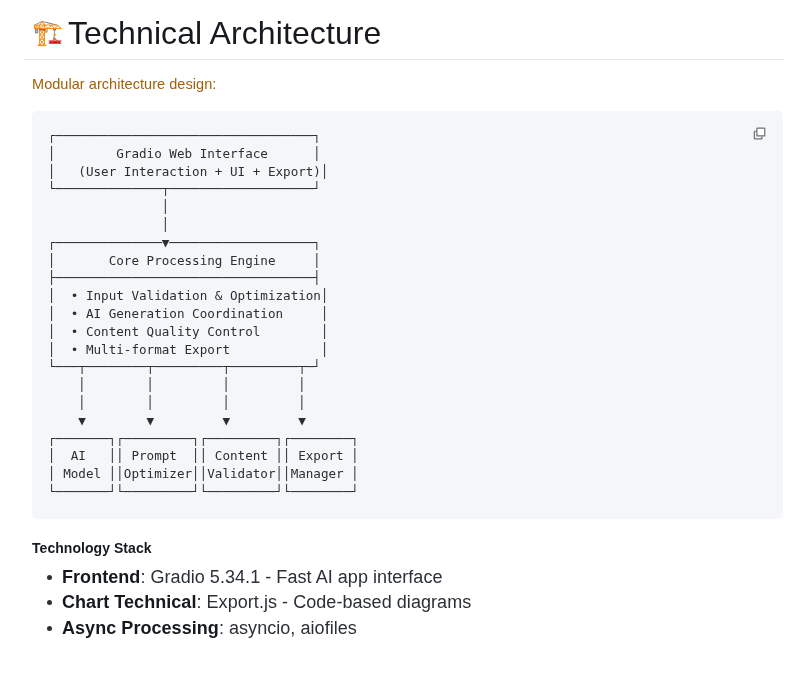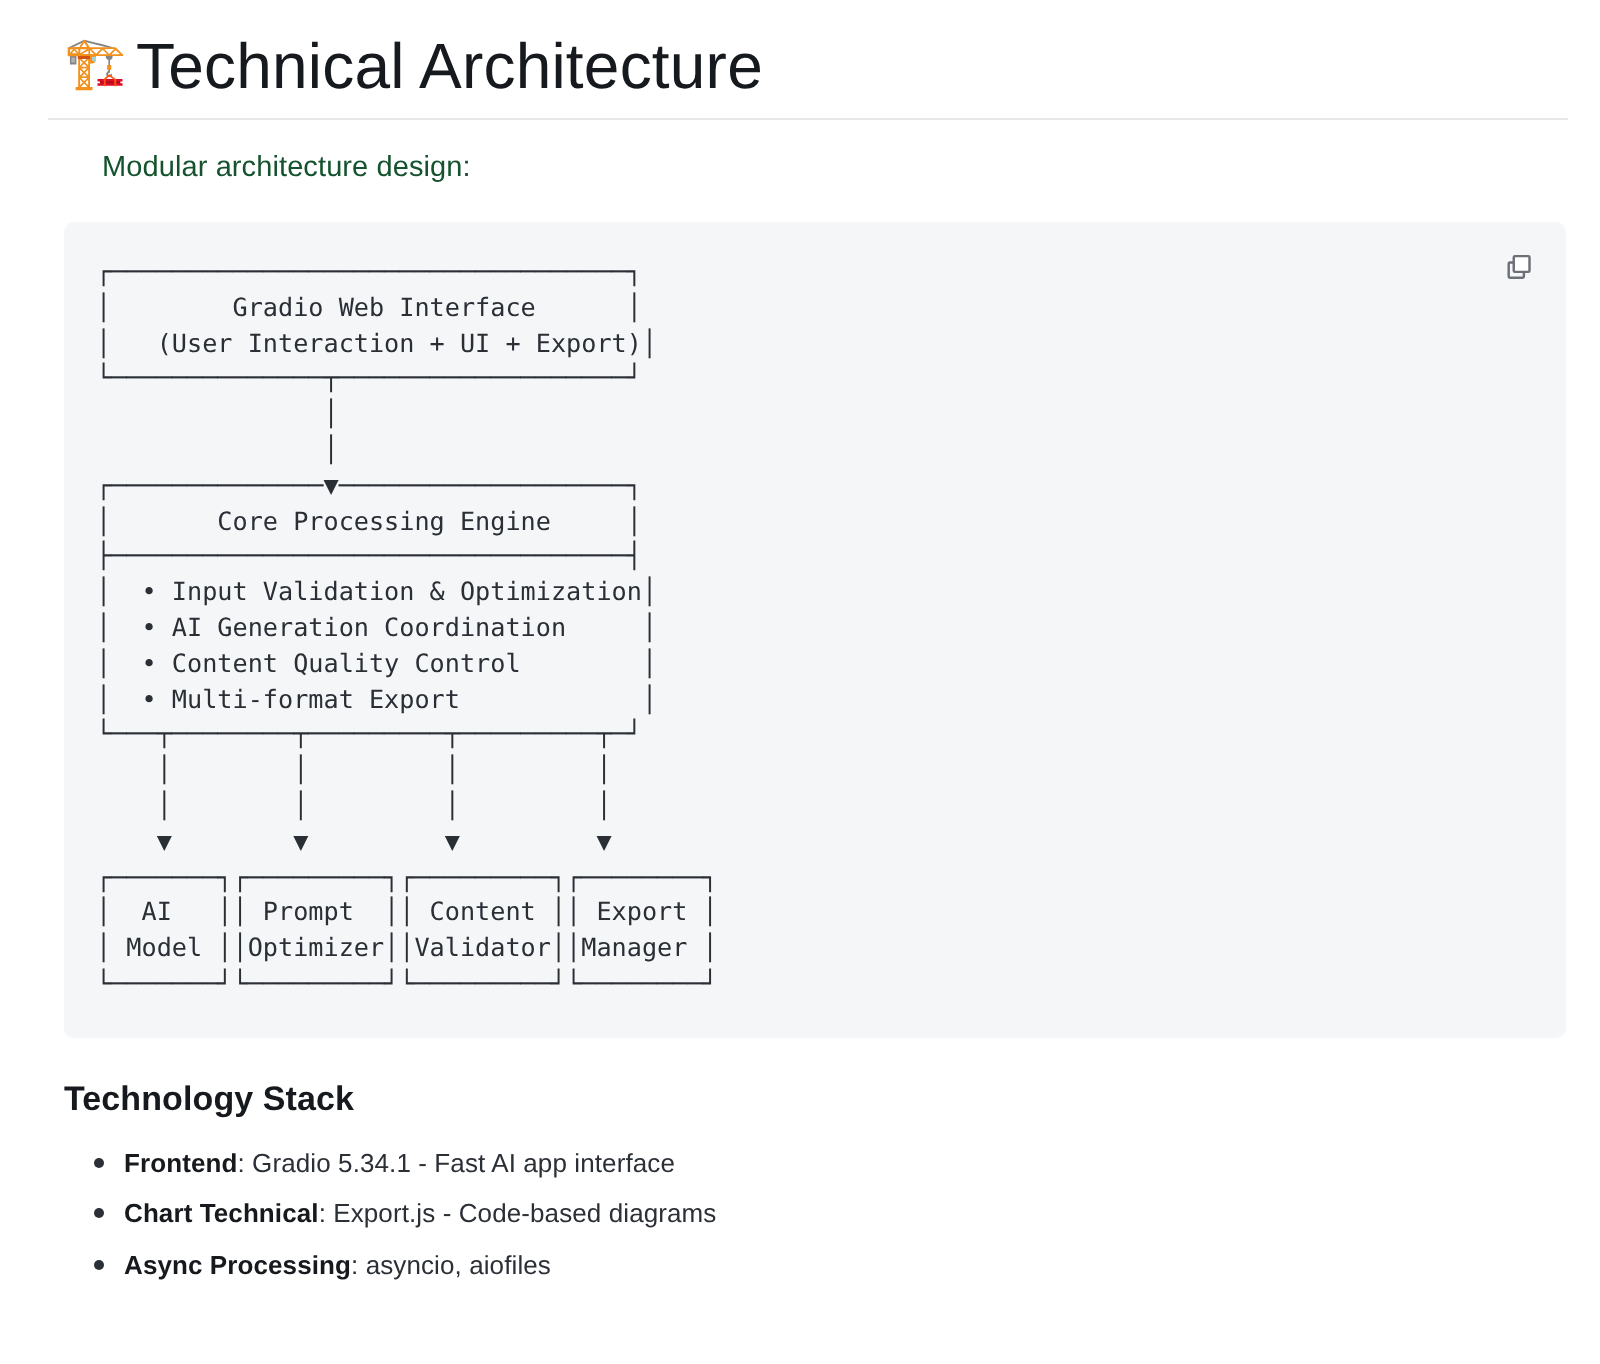--- a/index.html
+++ b/index.html
@@ -49,23 +49,22 @@
   .header-rule {
     margin: 11px 16px 0 24px;
     height: 1px;
     background: #e8e8ea;
   }
 
   
   .subtitle {
     padding: 16px 0 0 32px;
     font-size: 14.5px;
-    color: #14532d;
+    color: #a16207;
     letter-spacing: 0.05px;
-    margin-left: 19px;
   }
 
   
   .code-block {
     position: relative;
     margin: 19px 17px 0 32px;
     background: #f5f6f8;
     border-radius: 5px;
     min-height: 359px;
     box-sizing: border-box;
@@ -93,34 +92,34 @@
     line-height: 17.8px;
     white-space: pre;
     color: #2a2f36;
     margin: 0;
     padding: 0 0 0 0;
     letter-spacing: 0px;
   }
 
   
   .tech-heading {
-    font-size: 17px;
+    font-size: 14px;
     font-weight: bold;
     color: #16191d;
     padding: 21px 0 0 32px;
     letter-spacing: 0.05px;
   }
   .tech-list {
     margin: 9px 0 0 0;
     padding: 0 0 0 62px;
     list-style: none;
   }
   .tech-list li {
     position: relative;
-    font-size: 13px;
+    font-size: 18px;
     line-height: 25.4px;
     color: #2b2f36;
     letter-spacing: 0.05px;
   }
   .tech-list li::before {
     content: "";
     position: absolute;
     left: -15px;
     top: 10px;
     width: 5px;

